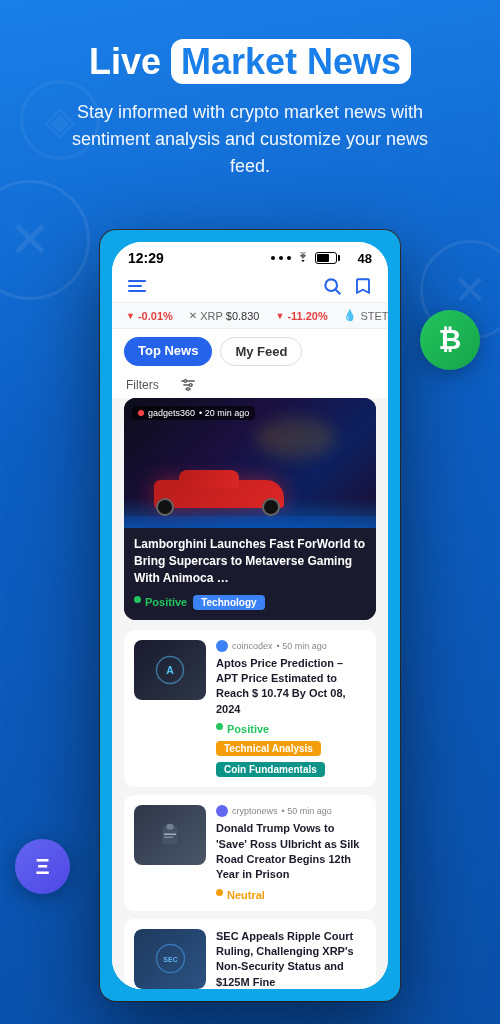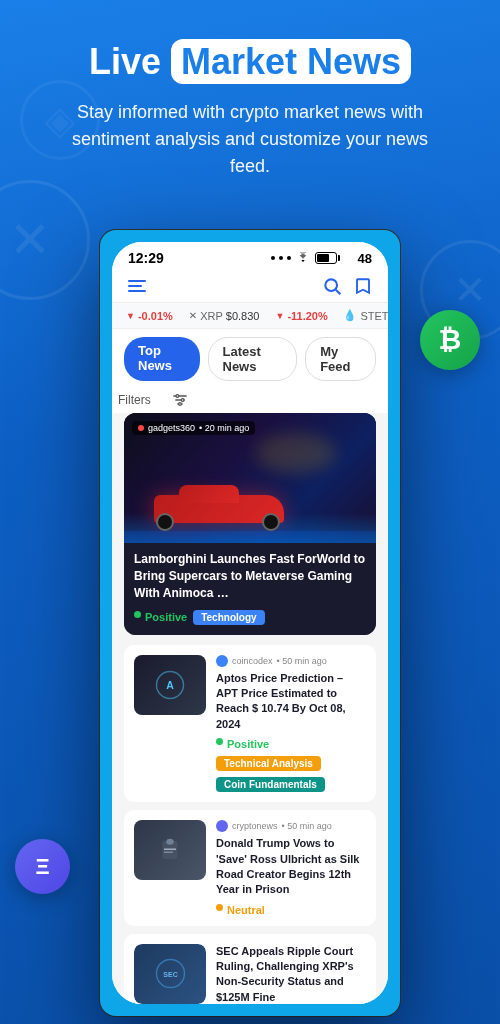--- a/index.html
+++ b/index.html
@@ -178,21 +178,21 @@
       cursor: pointer;
     }
     .tab-active { background: #2563eb; color: white; }
     .tab-inactive { background: transparent; color: #333; border: 1px solid #ddd; }
 
     
     .filter-bar {
       display: flex;
       align-items: center;
       gap: 21px;
-      padding: 4px 6px 6px;
+      padding: 4px 14px 6px;
       background: #fff;
     }
     .filter-label { font-size: 12px; color: #555; }
 
     
     .news-feed { background: #f5f5f5; }
 
     
     .featured-card {
       margin: 0 12px 10px;
@@ -453,21 +453,20 @@
         </div>
         <div class="ticker-item">
           <span style="color:#4fc3f7;font-size:11px;">💧</span>
           <span class="ticker-name">STETH</span>
           <span class="ticker-price">$2390.6</span>
         </div>
       </div>
 
       <div class="tab-bar">
         <div class="tab tab-active">Top News</div>
-        <div class="tab tab-inactive">Latest News</div>
         <div class="tab tab-inactive">My Feed</div>
       </div>
 
       <div class="filter-bar">
         <span class="filter-label">Filters</span>
         <svg width="16" height="14" viewBox="0 0 24 20" fill="none" stroke="#555" stroke-width="2">
           <line x1="2" y1="4" x2="22" y2="4"></line>
           <line x1="5" y1="10" x2="19" y2="10"></line>
           <line x1="8" y1="16" x2="16" y2="16"></line>
           <circle cx="8" cy="4" r="2" fill="white" stroke="#555"></circle>

